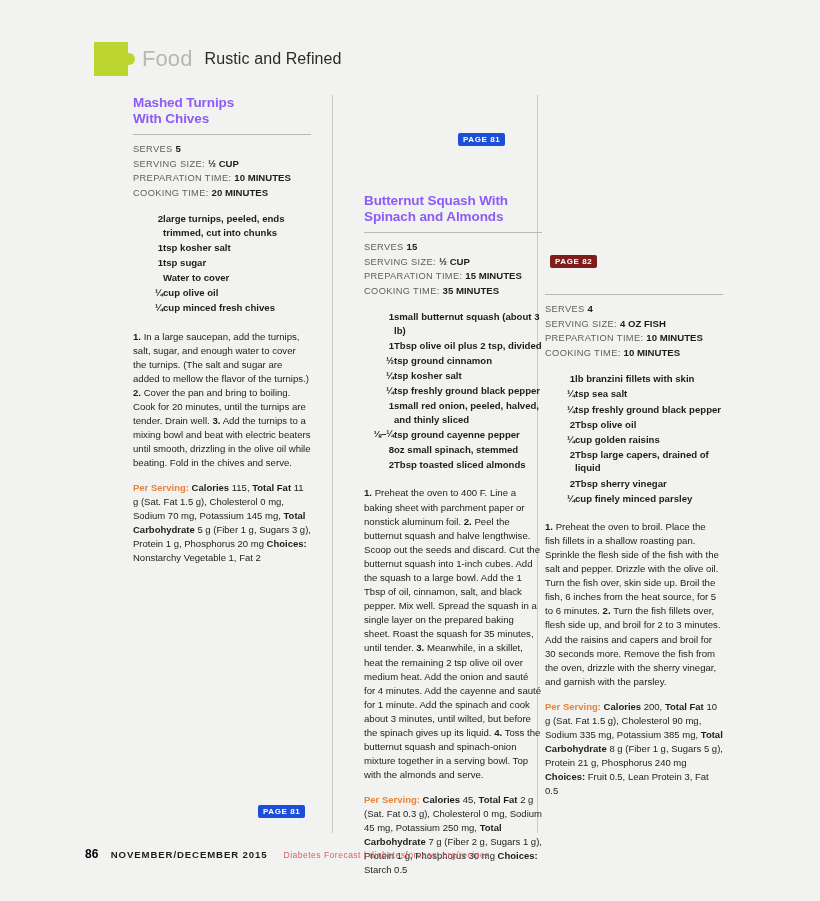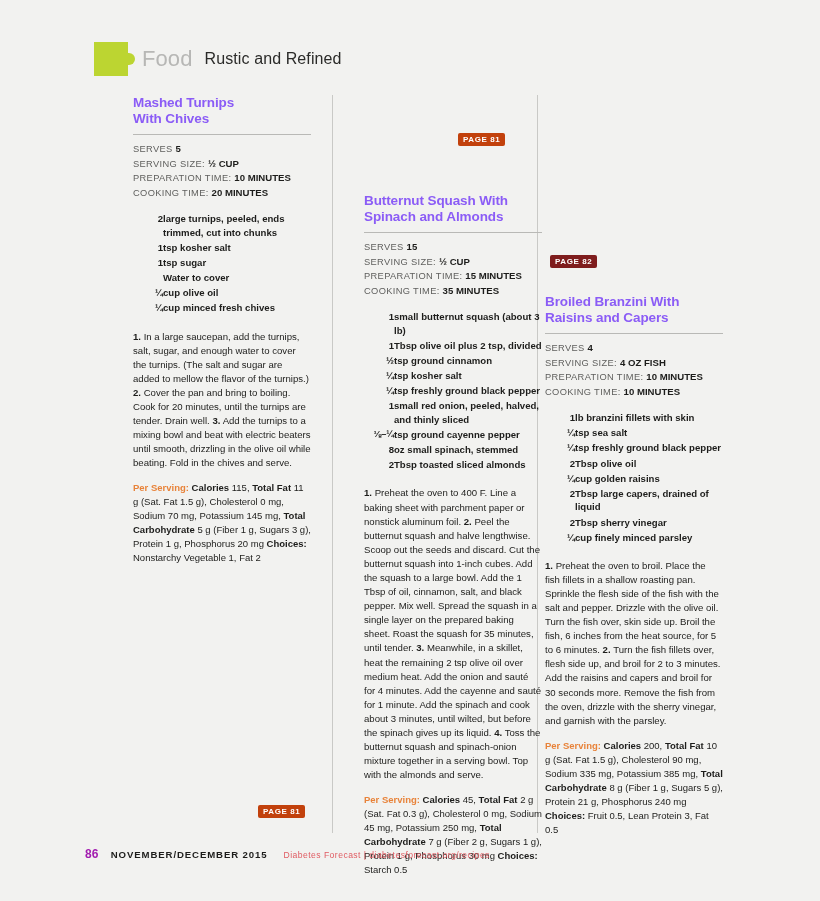--- a/index.html
+++ b/index.html
@@ -63,33 +63,33 @@
   .steps b{font-weight:bold;}
 
   .nutrition{font-size:9.5px;line-height:1.47;}
   .nutrition .ps{color:#e8833a;font-weight:bold;}
   .nutrition b{font-weight:bold;}
 
   
   .page-badge{
     position:absolute;
     font-size:8px;font-weight:bold;letter-spacing:.6px;
-    color:#ffffff;background:#c2410c;
+    color:#ffffff;background:#1d4ed8;
     padding:2px 5px 2px 5px;
     border-radius:2px;
     font-family:"Liberation Sans", sans-serif;
     filter:blur(.25px);
   }
   .badge-81a{left:458px;top:133px;}
   .badge-82{left:550px;top:255px;background:#7f1d1d;}
   .badge-81b{left:258px;top:805px;}
 
   
   .footer{position:absolute;left:85px;top:847px;display:flex;align-items:baseline;}
-  .footer .pg{font-size:12px;font-weight:bold;color:#a21caf;letter-spacing:.2px;}
+  .footer .pg{font-size:12px;font-weight:bold;color:#000000;letter-spacing:.2px;}
   .footer .issue{font-size:9.6px;font-weight:bold;color:#1d1d1b;letter-spacing:.9px;margin-left:12px;}
   .footer .src{font-size:8.6px;color:#e05b62;letter-spacing:.45px;margin-left:16px;}
 </style>
 </head>
 <body>
 
 <div class="page">
 
   <div class="masthead">
     <div class="brand-mark">
@@ -235,24 +235,20 @@
           <b>Total Carbohydrate</b>
           <span>7 g (Fiber 2 g, Sugars 1 g), Protein 1 g, Phosphorus 30 mg</span>
           <b>Choices:</b>
           <span>Starch 0.5</span>
         </div>
       </div>
     </div>
 
     <div class="col col-3">
       <div class="recipe" style="margin-top:199px;">
-        <div class="recipe-title">
-          <span>Broiled Branzini With</span><br>
-          <span>Raisins and Capers</span>
-        </div>
         <div class="rule-h"></div>
         <div class="meta">
           <div><span>SERVES</span> <b>4</b></div>
           <div><span>SERVING SIZE:</span> <b>4 oz fish</b></div>
           <div><span>PREPARATION TIME:</span> <b>10 minutes</b></div>
           <div><span>COOKING TIME:</span> <b>10 minutes</b></div>
         </div>
         <table class="ingredients">
           <tbody>
               <tr>

